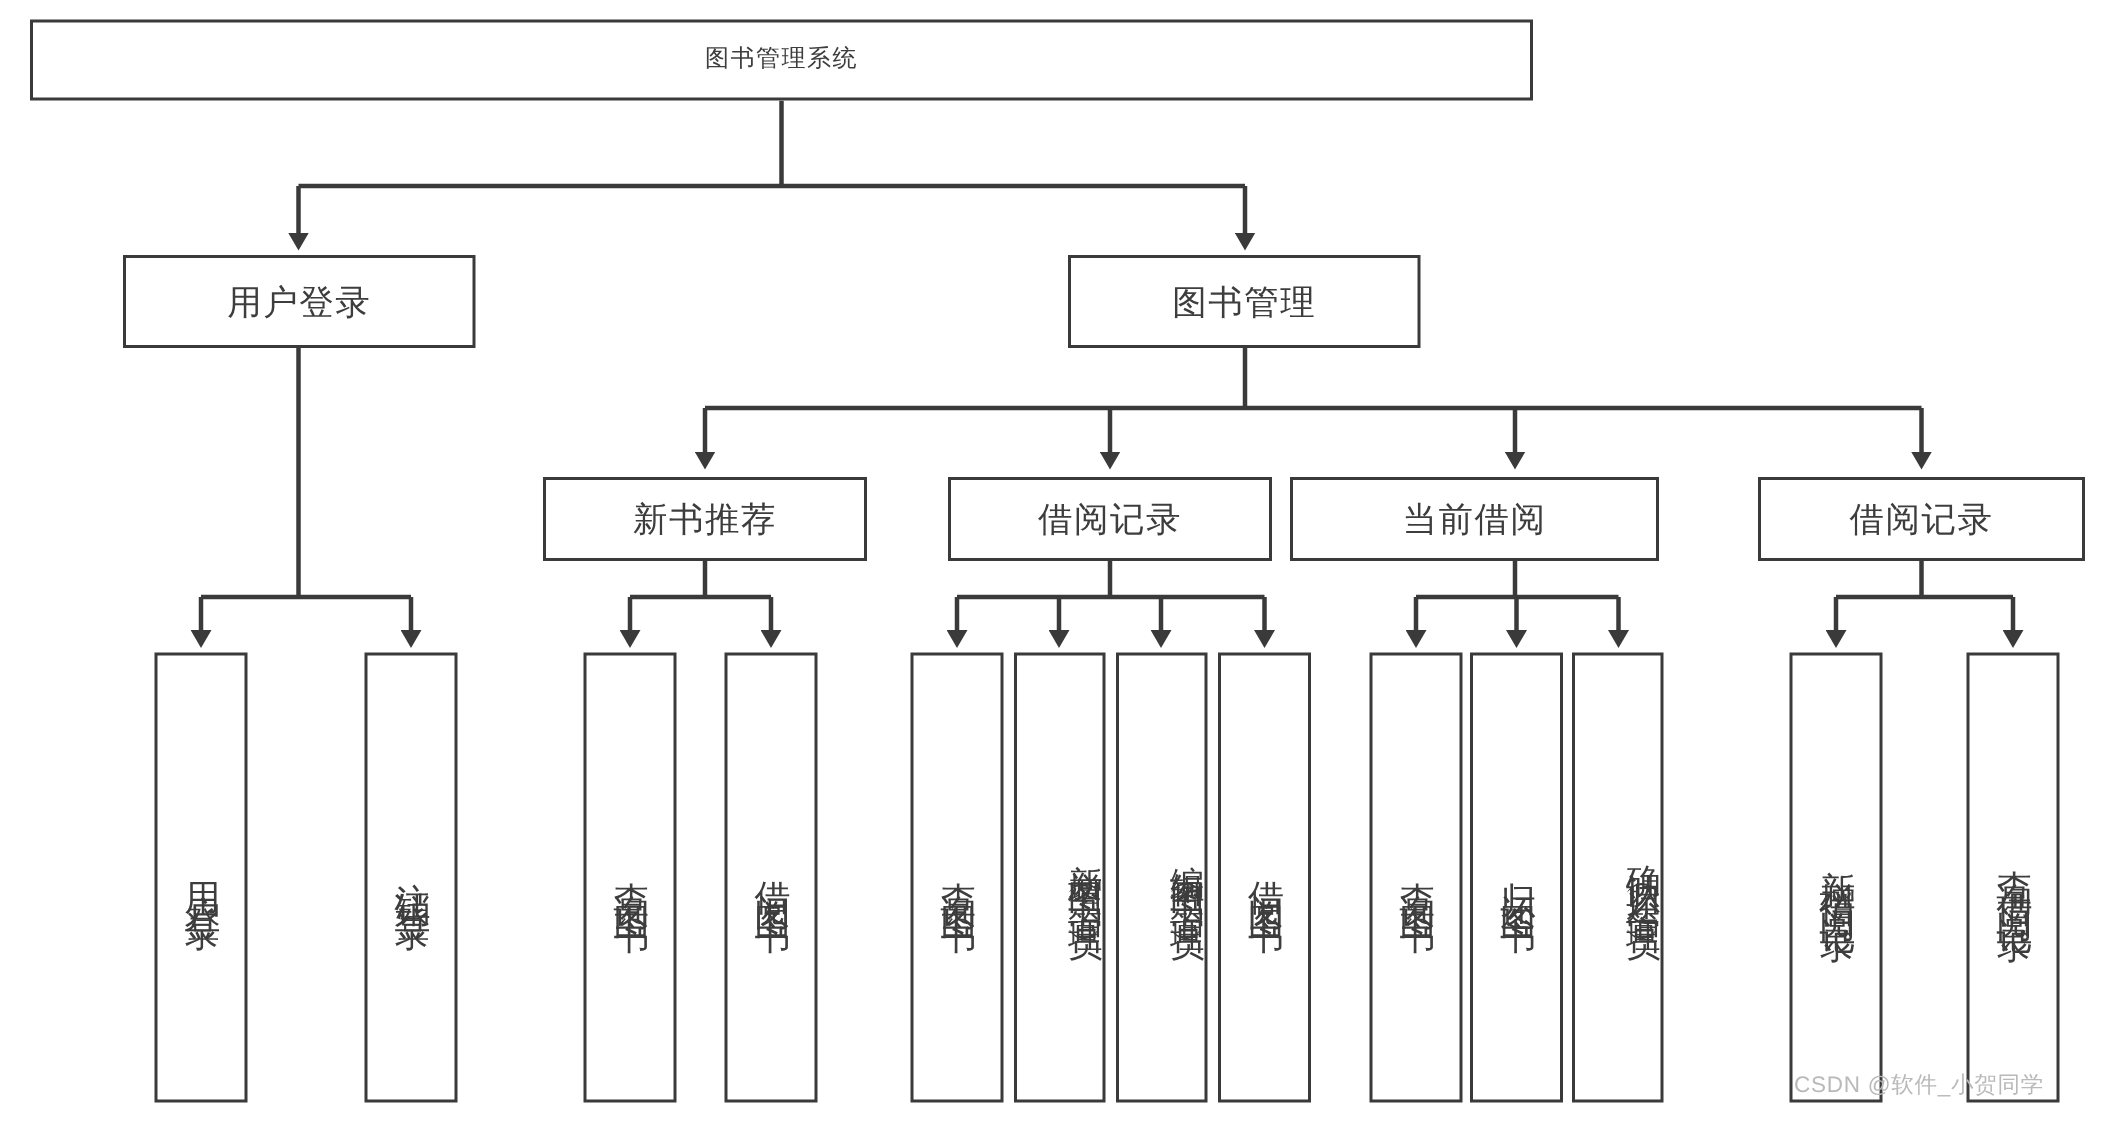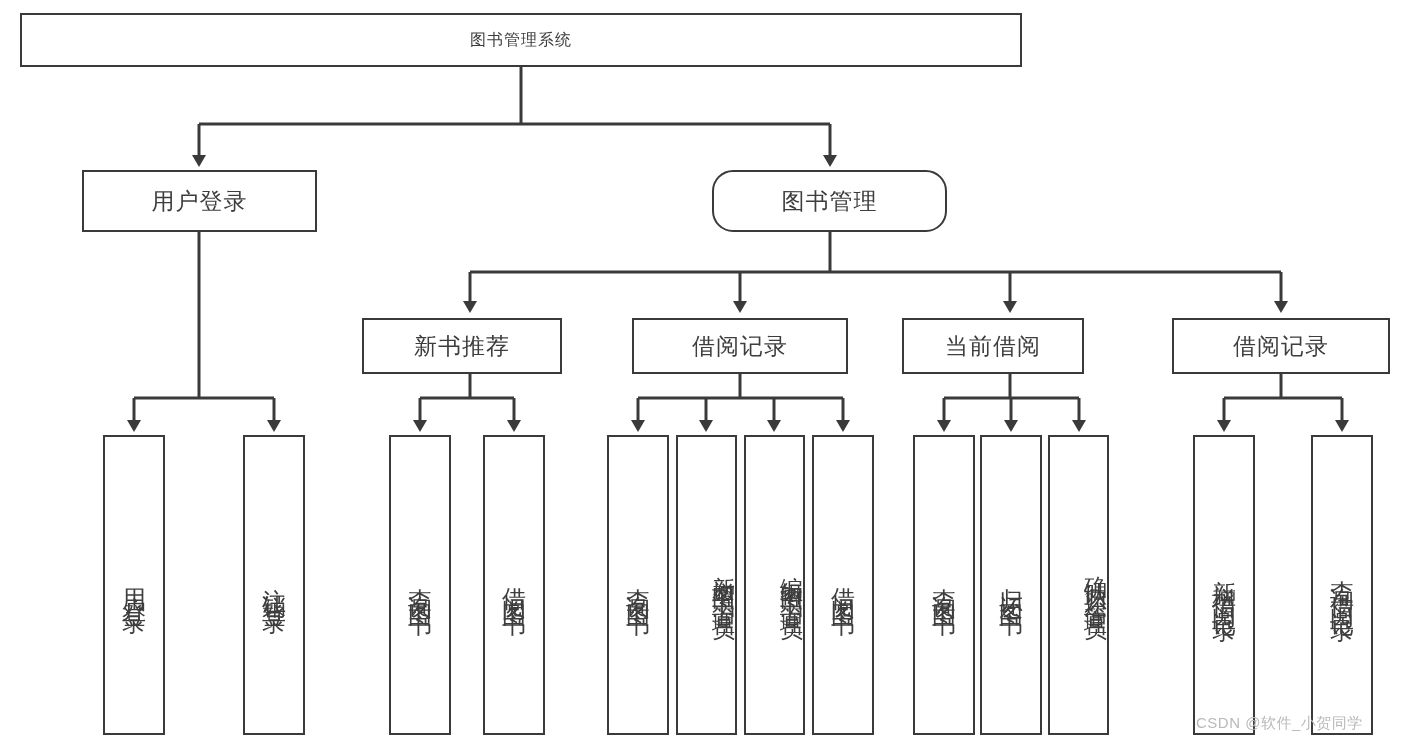--- a/index.html
+++ b/index.html
@@ -116,25 +116,25 @@
       <path d="M1281,374 L1281,398"></path>
       <path d="M1224,398 L1342,398"></path>
       <path d="M1224,398 L1224,421" marker-end="url(#arrow)"></path>
       <path d="M1342,398 L1342,421" marker-end="url(#arrow)"></path>
     </g>
   </svg>
 
   <div class="node horiz root" style="left:20px;top:13px;width:1002px;height:54px;">图书管理系统</div>
 
   <div class="node horiz" style="left:82px;top:170px;width:235px;height:62px;">用户登录</div>
-  <div class="node horiz" style="left:712px;top:170px;width:235px;height:62px;border-radius:21px;">图书管理</div>
+  <div class="node horiz" style="left:712px;top:170px;width:235px;height:62px;">图书管理</div>
 
-  <div class="node horiz" style="left:362px;top:318px;width:200px;height:56px;">新书推荐</div>
+  <div class="node horiz" style="left:362px;top:318px;width:216px;height:56px;">新书推荐</div>
   <div class="node horiz" style="left:632px;top:318px;width:216px;height:56px;">借阅记录</div>
-  <div class="node horiz" style="left:902px;top:318px;width:182px;height:56px;">当前借阅</div>
+  <div class="node horiz" style="left:860px;top:318px;width:246px;height:56px;">当前借阅</div>
   <div class="node horiz" style="left:1172px;top:318px;width:218px;height:56px;">借阅记录</div>
 
   <div class="node vert" style="left:103px;top:435px;width:62px;height:300px;">用户登录</div>
   <div class="node vert" style="left:243px;top:435px;width:62px;height:300px;">注销登录</div>
 
   <div class="node vert" style="left:389px;top:435px;width:62px;height:300px;">查询图书</div>
   <div class="node vert" style="left:483px;top:435px;width:62px;height:300px;">借阅图书</div>
 
   <div class="node vert" style="left:607px;top:435px;width:62px;height:300px;">查询图书</div>
   <div class="node vert tall" style="left:676px;top:435px;width:61px;height:300px;">新增图书（管理员）</div>

